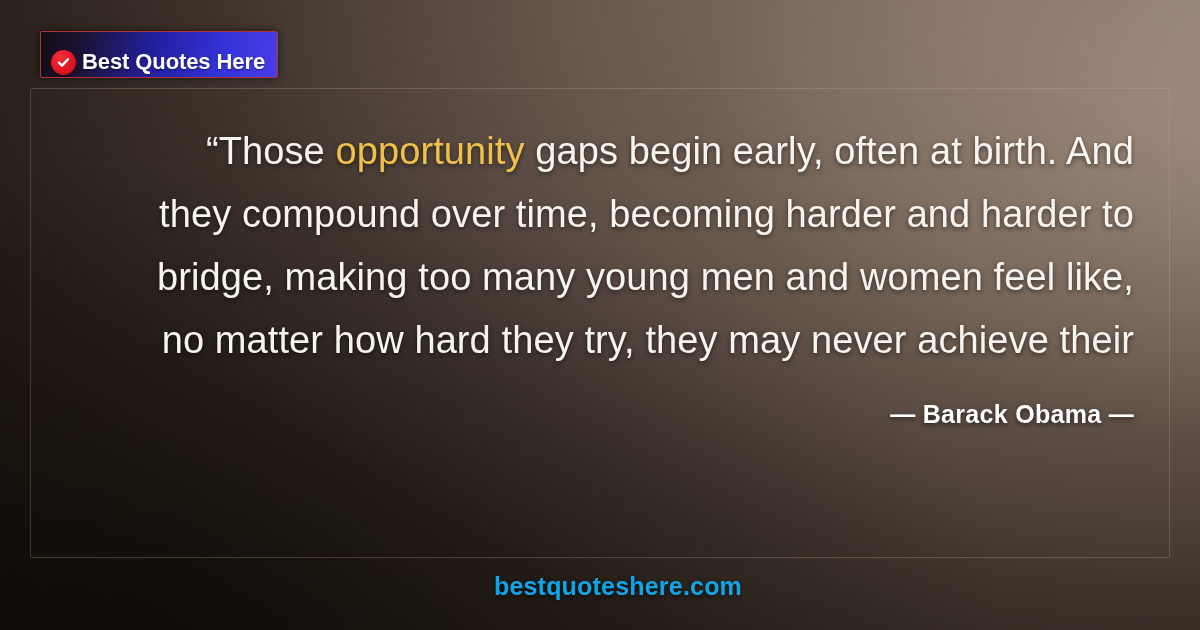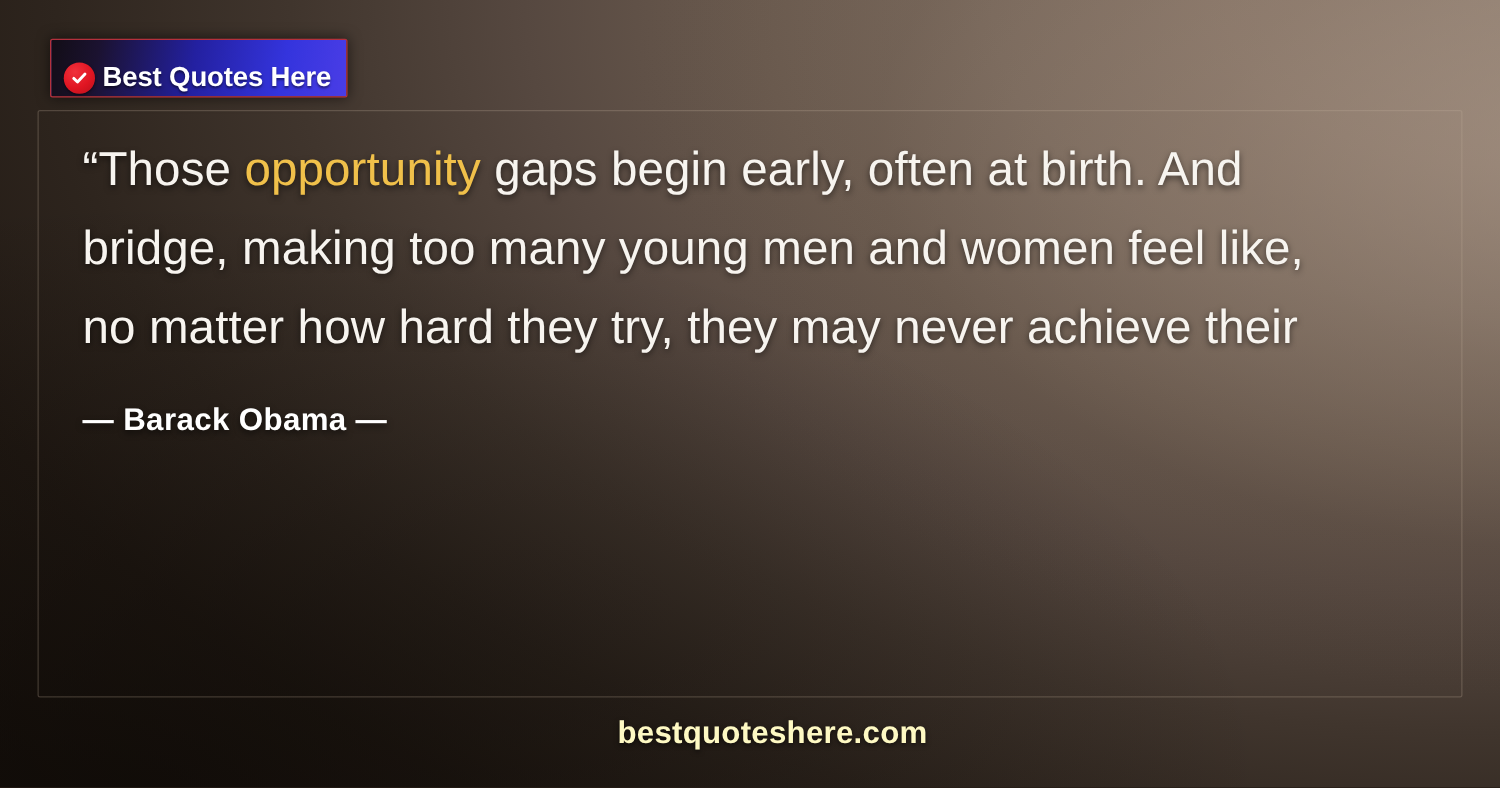--- a/index.html
+++ b/index.html
@@ -109,23 +109,23 @@
     box-sizing: border-box;
     border: 1px solid rgba(196,178,160,0.26);
     border-radius: 2px;
     pointer-events: none;
   }
 
   
   .quote-wrap {
     position: absolute;
     left: 66px;
-    top: 105px;
+    top: 120px;
     width: 1068px;
-    text-align: left;
+    text-align: right;
   }
   .quote-text {
     color: #f7f4ef;
     font-size: 38px;
     line-height: 63px;
     font-weight: normal;
     letter-spacing: 0.1px;
     text-shadow: 0 2px 5px rgba(0,0,0,0.55);
   }
   .hl-amber { color: #f0c04a; }
@@ -140,21 +140,21 @@
     text-shadow: 0 2px 5px rgba(0,0,0,0.55);
   }
 
   
   .footer {
     position: absolute;
     left: 0;
     right: 0;
     top: 572px;
     text-align: center;
-    color: #fef9c3;
+    color: #0ea5e9;
     font-size: 25px;
     font-weight: bold;
     letter-spacing: 0.2px;
     text-shadow: 0 2px 4px rgba(0,0,0,0.6);
     padding-left: 36px;
   }
 </style>
 </head>
 <body>
 
@@ -174,20 +174,23 @@
   </div>
 
   <div class="frame"></div>
 
   <div class="quote-wrap">
     <div class="quote-text">
       <div>
         <span>“Those </span><span class="hl-amber">opportunity</span><span> gaps begin early, often at birth. And</span>
       </div>
       <div>
+        <span>they compound over time, becoming harder and harder to</span>
+      </div>
+      <div>
         <span>bridge, making too many young men and women feel like,</span>
       </div>
       <div>
         <span>no matter how hard they try, they may never achieve their</span>
       </div>
     </div>
 
     <div class="attribution">— Barack Obama —</div>
   </div>
 

